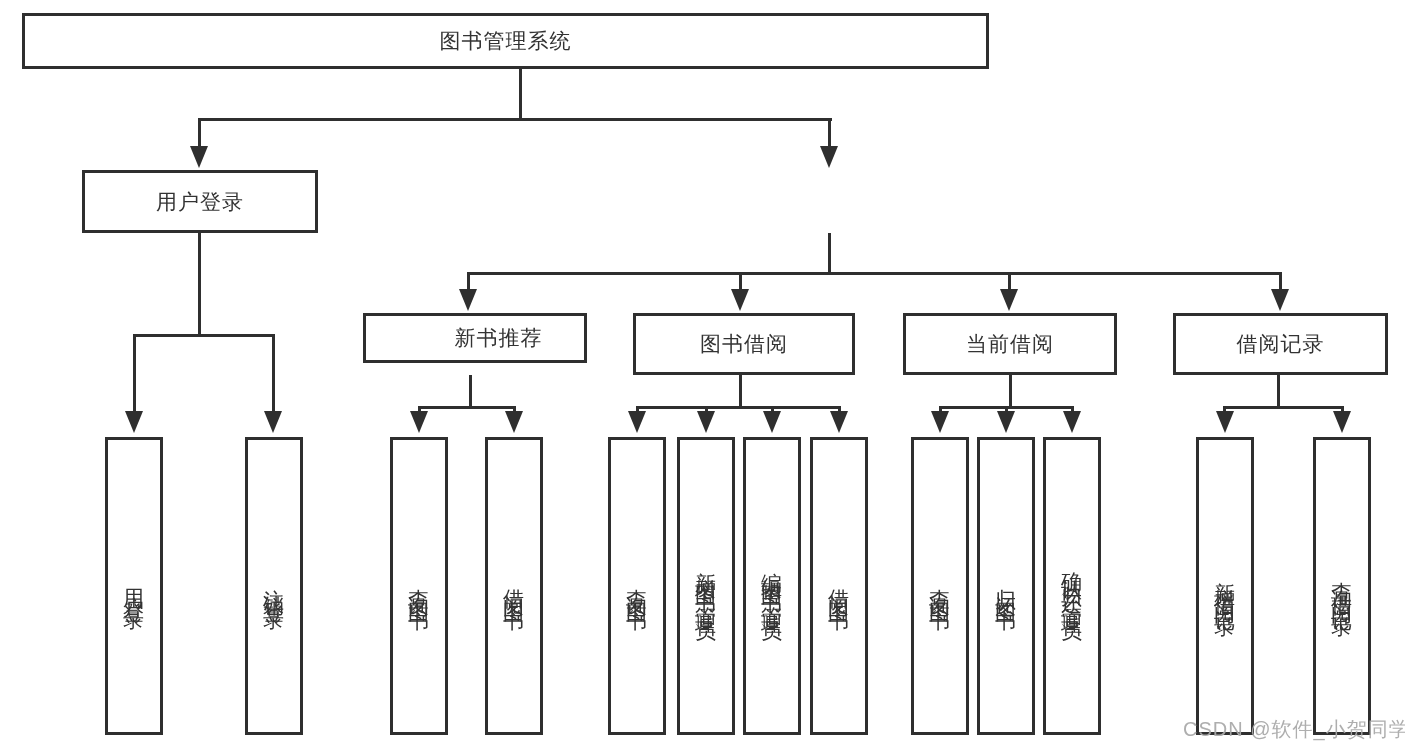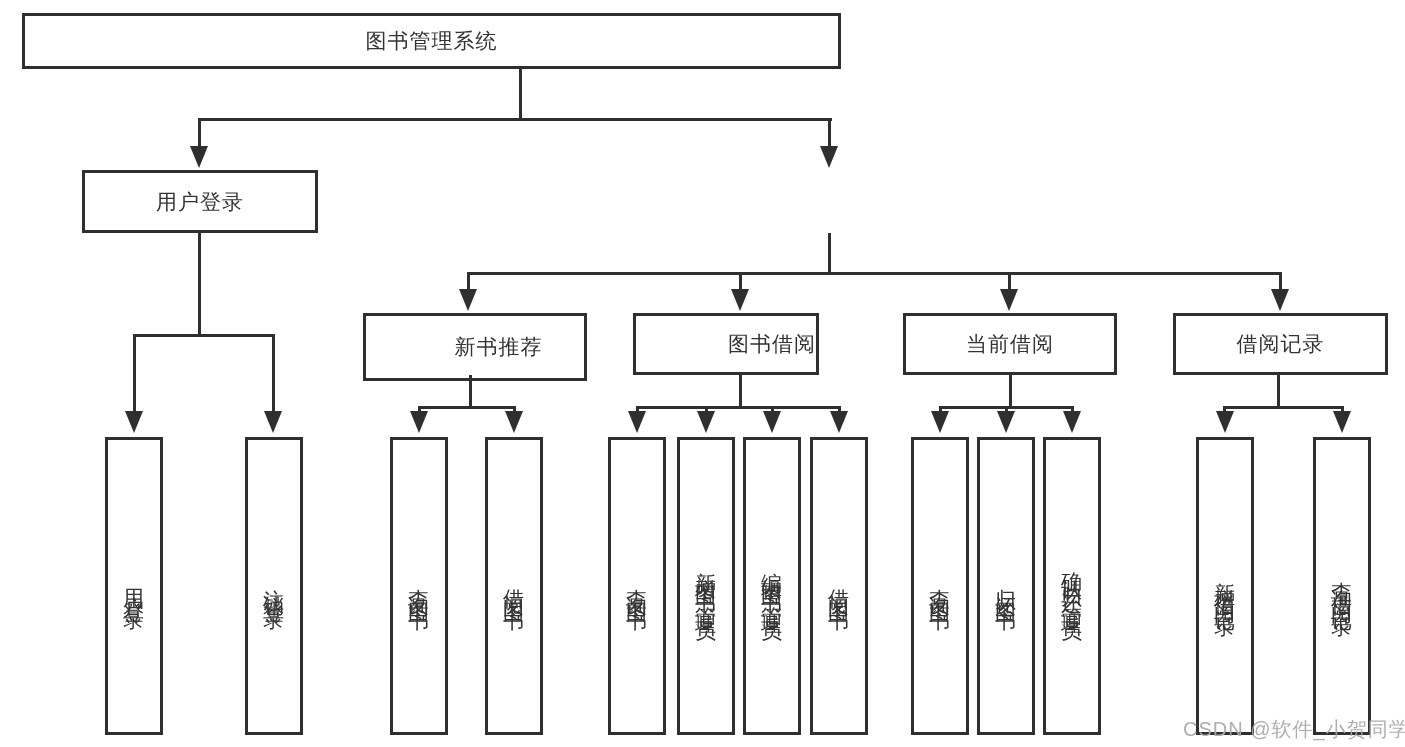--- a/index.html
+++ b/index.html
@@ -45,21 +45,21 @@
     letter-spacing:1px;
     z-index:20;
     white-space:nowrap;
   }
 </style>
 </head>
 <body>
 
 <div class="canvas">
 
-  <div class="node" style="left:22px;top:13px;width:819px;height:56px;">
+  <div class="node" style="left:22px;top:13px;width:967px;height:56px;">
     <span>图书管理系统</span>
   </div>
 
   <div class="vline" style="left:519px;top:68px;height:53px;"></div>
   <div class="hline" style="left:198px;top:118px;width:634px;"></div>
   <div class="vline" style="left:198px;top:118px;height:32px;"></div>
   <div class="ahead" style="left:190px;top:146px;"></div>
   <div class="vline" style="left:828px;top:118px;height:32px;"></div>
   <div class="ahead" style="left:820px;top:146px;"></div>
 
@@ -78,24 +78,24 @@
   <div class="hline" style="left:467px;top:272px;width:815px;"></div>
   <div class="vline" style="left:467px;top:272px;height:18px;"></div>
   <div class="ahead" style="left:459px;top:289px;"></div>
   <div class="vline" style="left:739px;top:272px;height:18px;"></div>
   <div class="ahead" style="left:731px;top:289px;"></div>
   <div class="vline" style="left:1008px;top:272px;height:18px;"></div>
   <div class="ahead" style="left:1000px;top:289px;"></div>
   <div class="vline" style="left:1279px;top:272px;height:18px;"></div>
   <div class="ahead" style="left:1271px;top:289px;"></div>
 
-  <div class="node" style="left:363px;top:313px;width:224px;height:68px;padding-left:47px;">
+  <div class="node" style="left:363px;top:313px;width:224px;height:50px;padding-left:47px;">
     <span>新书推荐</span>
   </div>
-  <div class="node" style="left:633px;top:313px;width:186px;height:62px;justify-content:flex-end;">
+  <div class="node" style="left:633px;top:313px;width:222px;height:62px;">
     <span>图书借阅</span>
   </div>
   <div class="node" style="left:1173px;top:313px;width:215px;height:62px;">
     <span>借阅记录</span>
   </div>
   <div class="node" style="left:903px;top:313px;width:214px;height:62px;">
     <span>当前借阅</span>
   </div>
 
   <div class="vline" style="left:469px;top:375px;height:34px;"></div>

